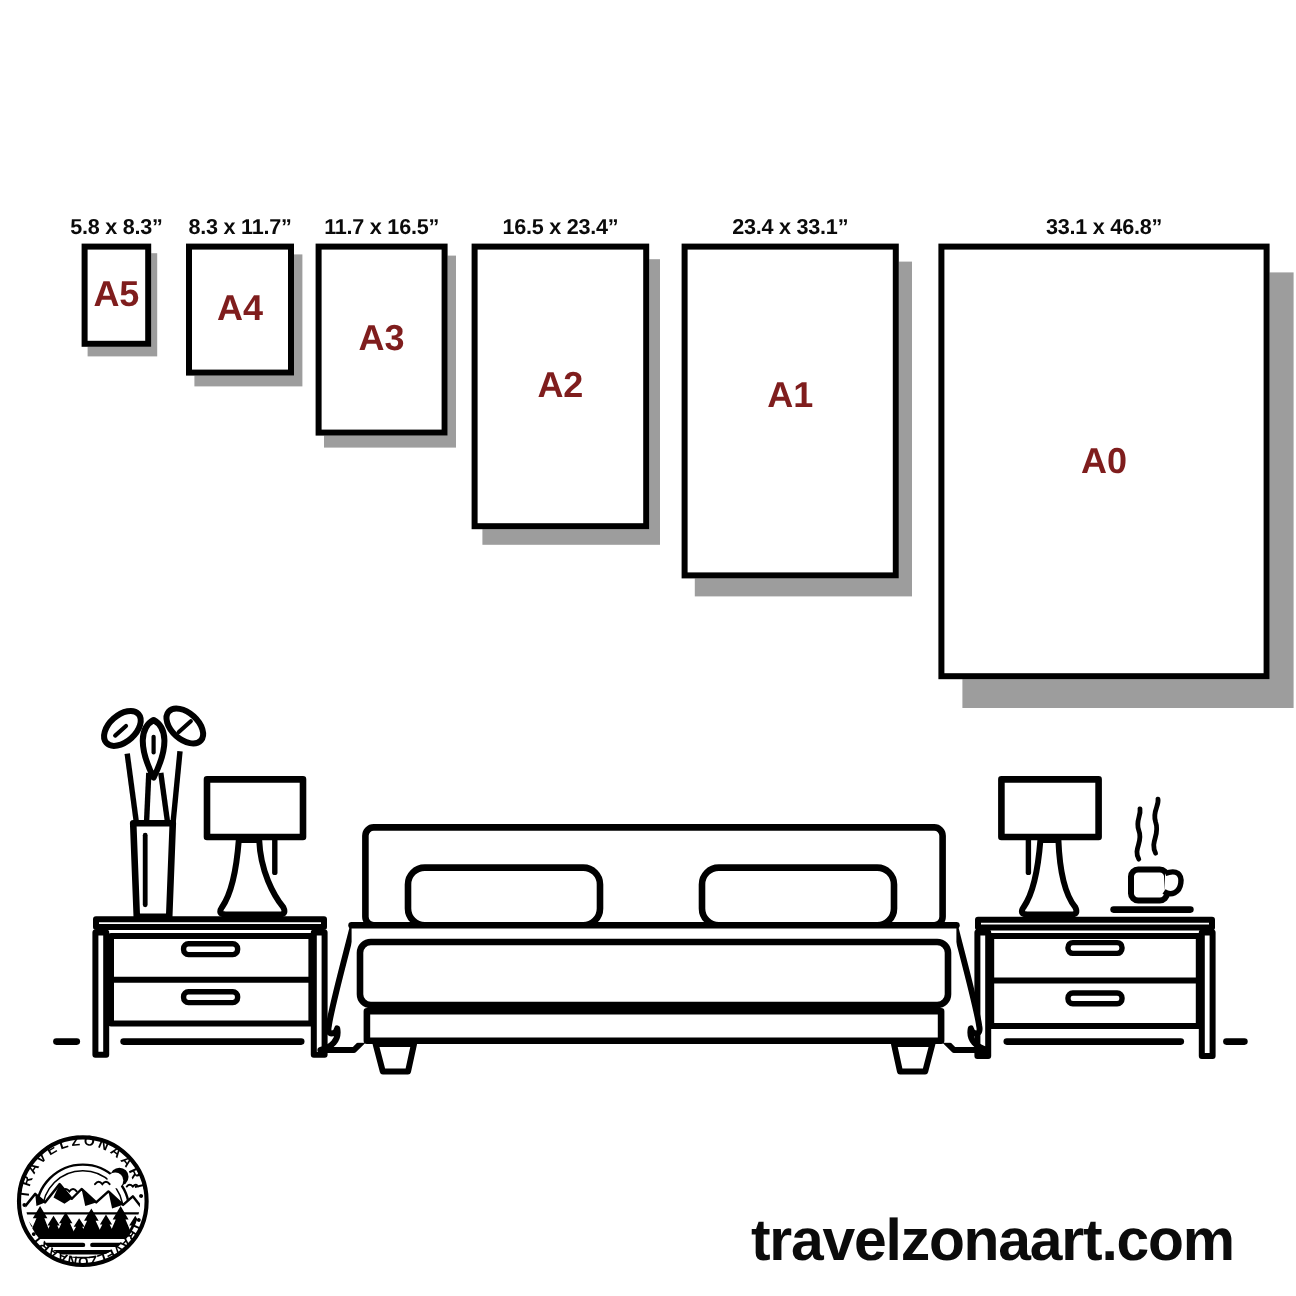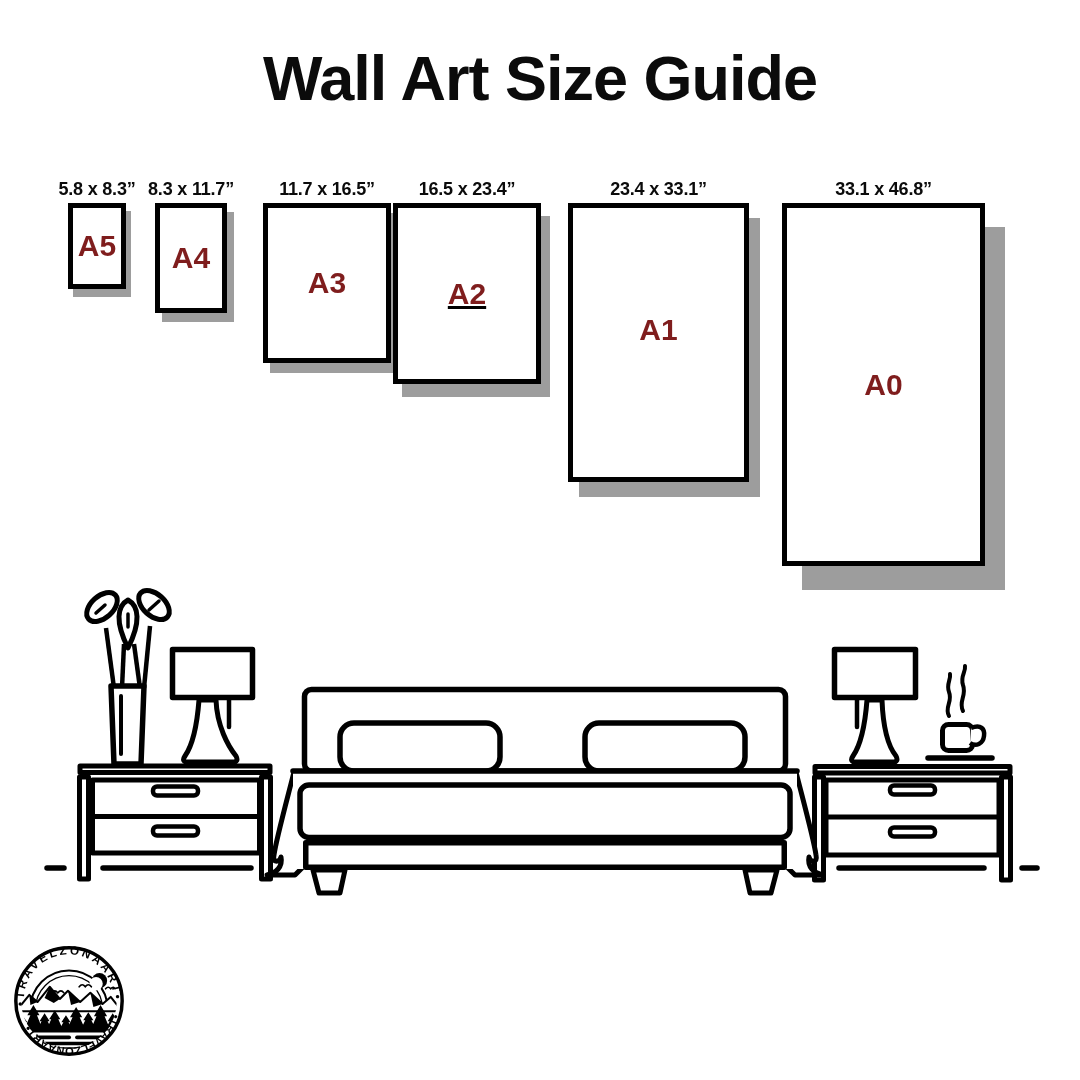--- a/index.html
+++ b/index.html
@@ -33,55 +33,54 @@
   .website{
     position:absolute;top:1006px;left:827px;transform:translateX(-50%);
     font-size:49px;font-weight:bold;letter-spacing:-1px;color:#0b0b0b;white-space:nowrap;
   }
 </style>
 </head>
 <body>
 
 <div class="canvas">
 
-  <div class="page-title">Wall Art Size Guide</div>
 
   <div id="frames">
     <div class="size-frame" style="left: 68px; top: 203px; width: 78px; text-align: right;">
       <div class="paper" style="width: 58px; height: 86px; box-shadow: rgb(157, 157, 157) 5px 8px 0px;">
         <div class="dim-label">5.8 x 8.3”</div>
         <span class="paper-name">A5</span>
       </div>
     </div>
     <div class="size-frame" style="left: 155px; top: 203px; width: 90px;">
-      <div class="paper" style="width: 72px; height: 110px; box-shadow: rgb(157, 157, 157) 7px 9px 0px;">
+      <div class="paper" style="width: 90px; height: 110px; box-shadow: rgb(157, 157, 157) 7px 9px 0px;">
         <div class="dim-label">8.3 x 11.7”</div>
         <span class="paper-name">A4</span>
       </div>
     </div>
     <div class="size-frame" style="left: 263px; top: 203px; width: 110px;">
-      <div class="paper" style="width: 128px; height: 160px; box-shadow: rgb(157, 157, 157) 7px 10px 0px;">
+      <div class="paper" style="width: 110px; height: 160px; box-shadow: rgb(157, 157, 157) 7px 10px 0px;">
         <div class="dim-label">11.7 x 16.5”</div>
         <span class="paper-name">A3</span>
       </div>
     </div>
     <div class="size-frame" style="left: 393px; top: 203px; width: 148px;">
-      <div class="paper" style="width: 148px; height: 181px; box-shadow: rgb(157, 157, 157) 9px 13px 0px; text-decoration: underline;">
+      <div class="paper" style="width: 148px; height: 238px; box-shadow: rgb(157, 157, 157) 9px 13px 0px;">
         <div class="dim-label">16.5 x 23.4”</div>
         <span class="paper-name">A2</span>
       </div>
     </div>
     <div class="size-frame" style="left: 568px; top: 203px; width: 210px;">
       <div class="paper" style="width: 181px; height: 279px; box-shadow: rgb(157, 157, 157) 11px 15px 0px;">
         <div class="dim-label">23.4 x 33.1”</div>
         <span class="paper-name">A1</span>
       </div>
     </div>
     <div class="size-frame" style="left: 782px; top: 203px; width: 231px;">
-      <div class="paper" style="width: 203px; height: 363px; box-shadow: rgb(157, 157, 157) 20px 24px 0px;">
+      <div class="paper" style="width: 276px; height: 363px; box-shadow: rgb(157, 157, 157) 20px 24px 0px;">
         <div class="dim-label">33.1 x 46.8”</div>
         <span class="paper-name">A0</span>
       </div>
     </div>
   </div>
 
   <svg class="scene-svg" viewBox="0 0 1080 1080" fill="none" stroke="#000" stroke-width="5" stroke-linejoin="round">
 
     <g stroke-width="5.5" stroke-linecap="round">
       <path d="M47,868 H64"></path>
@@ -207,14 +206,15 @@
       </g>
     </g>
     <text class="logo-arc-text" font-size="11.5" letter-spacing="2.5">
       <textPath href="#logoArc" startOffset="3">•TRAVELZONAART•</textPath>
     </text>
     <text class="logo-arc-text" font-size="11" letter-spacing="0">
       <textPath href="#logoArc" startOffset="162">•TRAVELZONAART•</textPath>
     </text>
   </svg>
 
+  <div class="website">travelzonaart.com</div>
 
 </div>
 
 </body></html>

